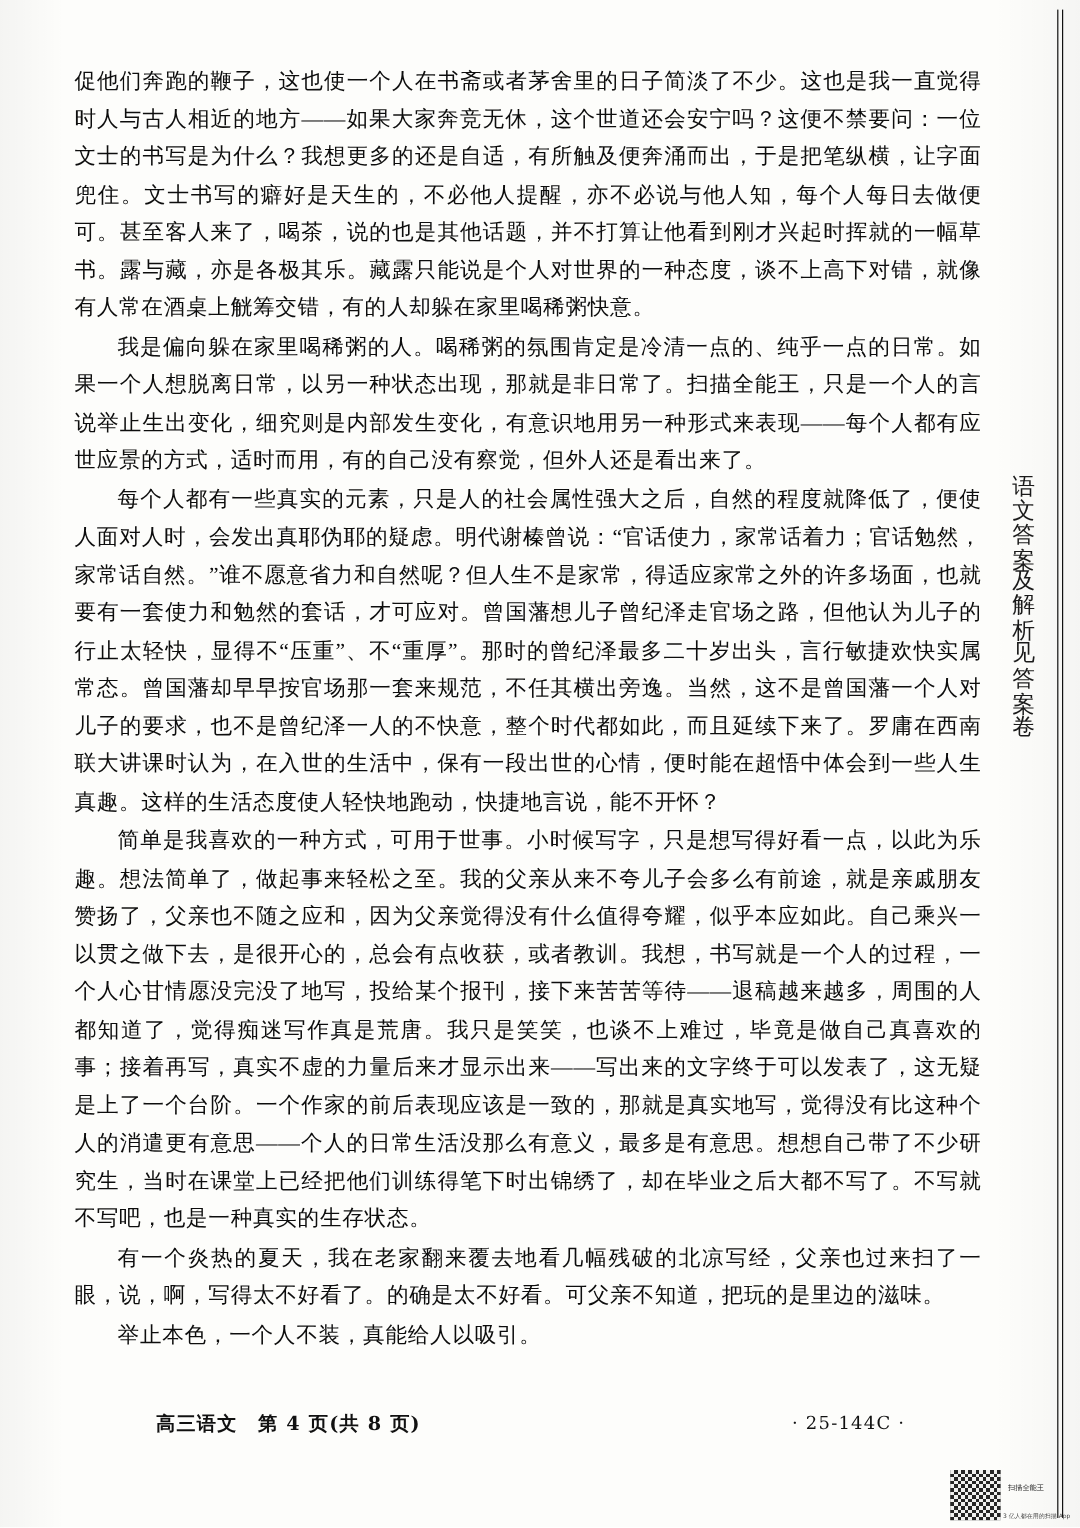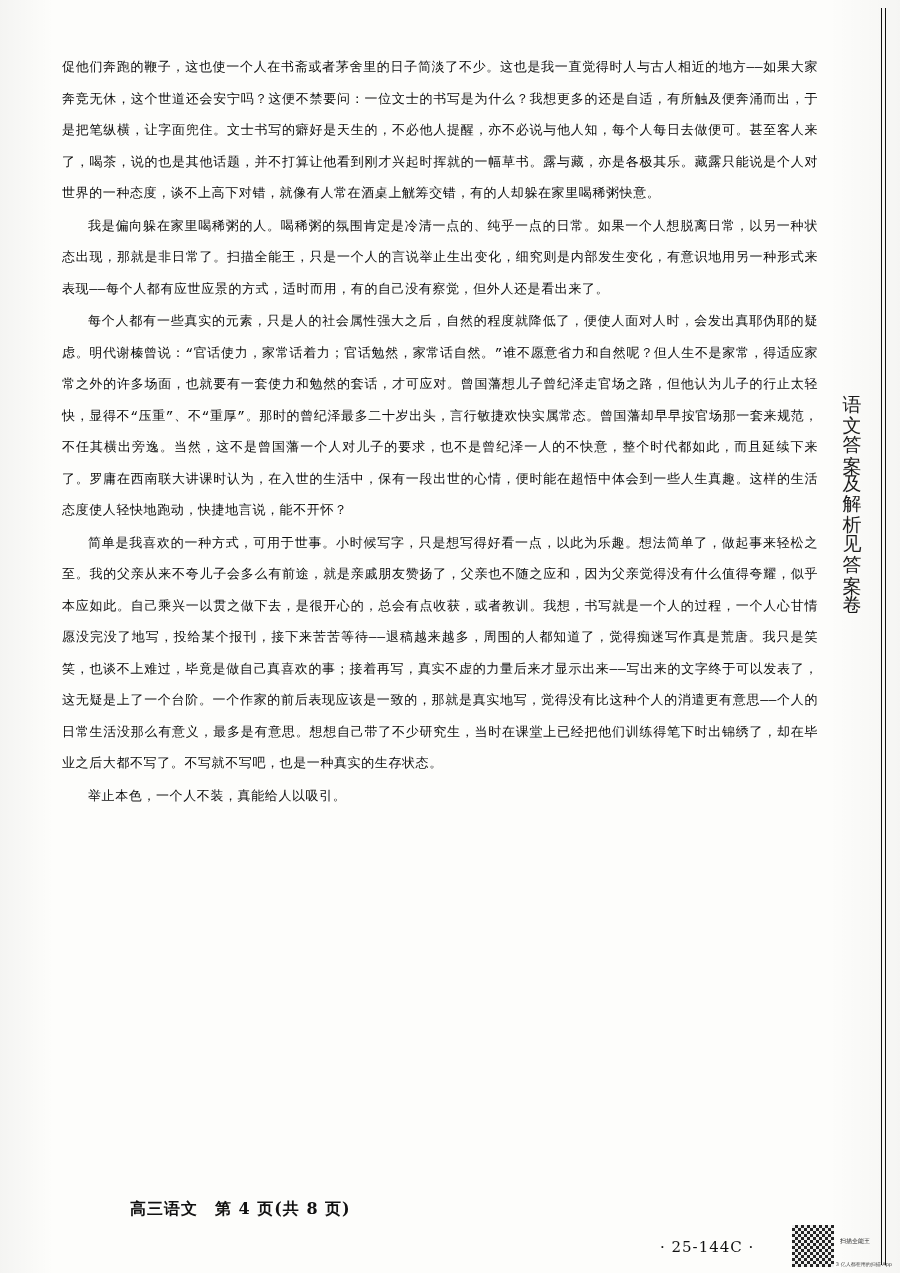--- a/index.html
+++ b/index.html
@@ -33,28 +33,28 @@
   }
 
   .content-col {
     position: absolute;
     left: 62px;
     top: 52px;
     width: 756px;
   }
 
   .para {
-    font-size: 13px;
+    font-size: 18px;
     line-height: 31.5px;
     color: #0d0d0d;
     text-align: justify;
     text-justify: inter-ideograph;
     letter-spacing: 0.6px;
     margin: 0 0 1px 0;
-    font-family: Liberation Mono, monospace;
+    font-family: Liberation Serif, serif;
   }
   .para.indent {
     text-indent: 2em;
   }
 
   
   .side-vertical {
     position: absolute;
     right: 34px;
     top: 380px;
@@ -78,41 +78,40 @@
   }
   .side-rule.inner {
     right: 14px;
     background: #111;
   }
 
   .footer {
     position: absolute;
     left: 0;
     right: 0;
-    bottom: 48px;
+    bottom: 70px;
     height: 26px;
     padding-left: 24px;
   }
   .footer-center {
     position: absolute;
     left: 130px;
     top: 0;
     font-size: 16px;
     letter-spacing: 1px;
     color: #111;
     font-weight: bold;
   }
   .footer-right {
     position: absolute;
     left: 660px;
     top: 0;
     font-size: 15px;
     letter-spacing: 1px;
     color: #111;
-    margin-top: 39px;
   }
 
   .qr {
     position: absolute;
     right: 66px;
     bottom: 6px;
     width: 42px;
     height: 42px;
     background:
       repeating-linear-gradient(0deg, #111 0 3px, #fff 3px 6px),
@@ -144,20 +143,21 @@
 </head>
 <body>
 
 <div class="page">
 
   <div class="content-col">
     <p class="para">促他们奔跑的鞭子，这也使一个人在书斋或者茅舍里的日子简淡了不少。这也是我一直觉得时人与古人相近的地方——如果大家奔竞无休，这个世道还会安宁吗？这便不禁要问：一位文士的书写是为什么？我想更多的还是自适，有所触及便奔涌而出，于是把笔纵横，让字面兜住。文士书写的癖好是天生的，不必他人提醒，亦不必说与他人知，每个人每日去做便可。甚至客人来了，喝茶，说的也是其他话题，并不打算让他看到刚才兴起时挥就的一幅草书。露与藏，亦是各极其乐。藏露只能说是个人对世界的一种态度，谈不上高下对错，就像有人常在酒桌上觥筹交错，有的人却躲在家里喝稀粥快意。</p>
     <p class="para indent">我是偏向躲在家里喝稀粥的人。喝稀粥的氛围肯定是冷清一点的、纯乎一点的日常。如果一个人想脱离日常，以另一种状态出现，那就是非日常了。扫描全能王，只是一个人的言说举止生出变化，细究则是内部发生变化，有意识地用另一种形式来表现——每个人都有应世应景的方式，适时而用，有的自己没有察觉，但外人还是看出来了。</p>
     <p class="para indent">每个人都有一些真实的元素，只是人的社会属性强大之后，自然的程度就降低了，便使人面对人时，会发出真耶伪耶的疑虑。明代谢榛曾说：“官话使力，家常话着力；官话勉然，家常话自然。”谁不愿意省力和自然呢？但人生不是家常，得适应家常之外的许多场面，也就要有一套使力和勉然的套话，才可应对。曾国藩想儿子曾纪泽走官场之路，但他认为儿子的行止太轻快，显得不“压重”、不“重厚”。那时的曾纪泽最多二十岁出头，言行敏捷欢快实属常态。曾国藩却早早按官场那一套来规范，不任其横出旁逸。当然，这不是曾国藩一个人对儿子的要求，也不是曾纪泽一人的不快意，整个时代都如此，而且延续下来了。罗庸在西南联大讲课时认为，在入世的生活中，保有一段出世的心情，便时能在超悟中体会到一些人生真趣。这样的生活态度使人轻快地跑动，快捷地言说，能不开怀？</p>
     <p class="para indent">简单是我喜欢的一种方式，可用于世事。小时候写字，只是想写得好看一点，以此为乐趣。想法简单了，做起事来轻松之至。我的父亲从来不夸儿子会多么有前途，就是亲戚朋友赞扬了，父亲也不随之应和，因为父亲觉得没有什么值得夸耀，似乎本应如此。自己乘兴一以贯之做下去，是很开心的，总会有点收获，或者教训。我想，书写就是一个人的过程，一个人心甘情愿没完没了地写，投给某个报刊，接下来苦苦等待——退稿越来越多，周围的人都知道了，觉得痴迷写作真是荒唐。我只是笑笑，也谈不上难过，毕竟是做自己真喜欢的事；接着再写，真实不虚的力量后来才显示出来——写出来的文字终于可以发表了，这无疑是上了一个台阶。一个作家的前后表现应该是一致的，那就是真实地写，觉得没有比这种个人的消遣更有意思——个人的日常生活没那么有意义，最多是有意思。想想自己带了不少研究生，当时在课堂上已经把他们训练得笔下时出锦绣了，却在毕业之后大都不写了。不写就不写吧，也是一种真实的生存状态。</p>
+    <p class="para indent">有一个炎热的夏天，我在老家翻来覆去地看几幅残破的北凉写经，父亲也过来扫了一眼，说，啊，写得太不好看了。的确是太不好看。可父亲不知道，把玩的是里边的滋味。</p>
     <p class="para indent">举止本色，一个人不装，真能给人以吸引。</p>
 
   </div>
 
   <div class="side-vertical">语文答案及解析见答案卷</div>
 
   <div class="side-rule"></div>
   <div class="side-rule inner"></div>
 
   <div class="footer">

